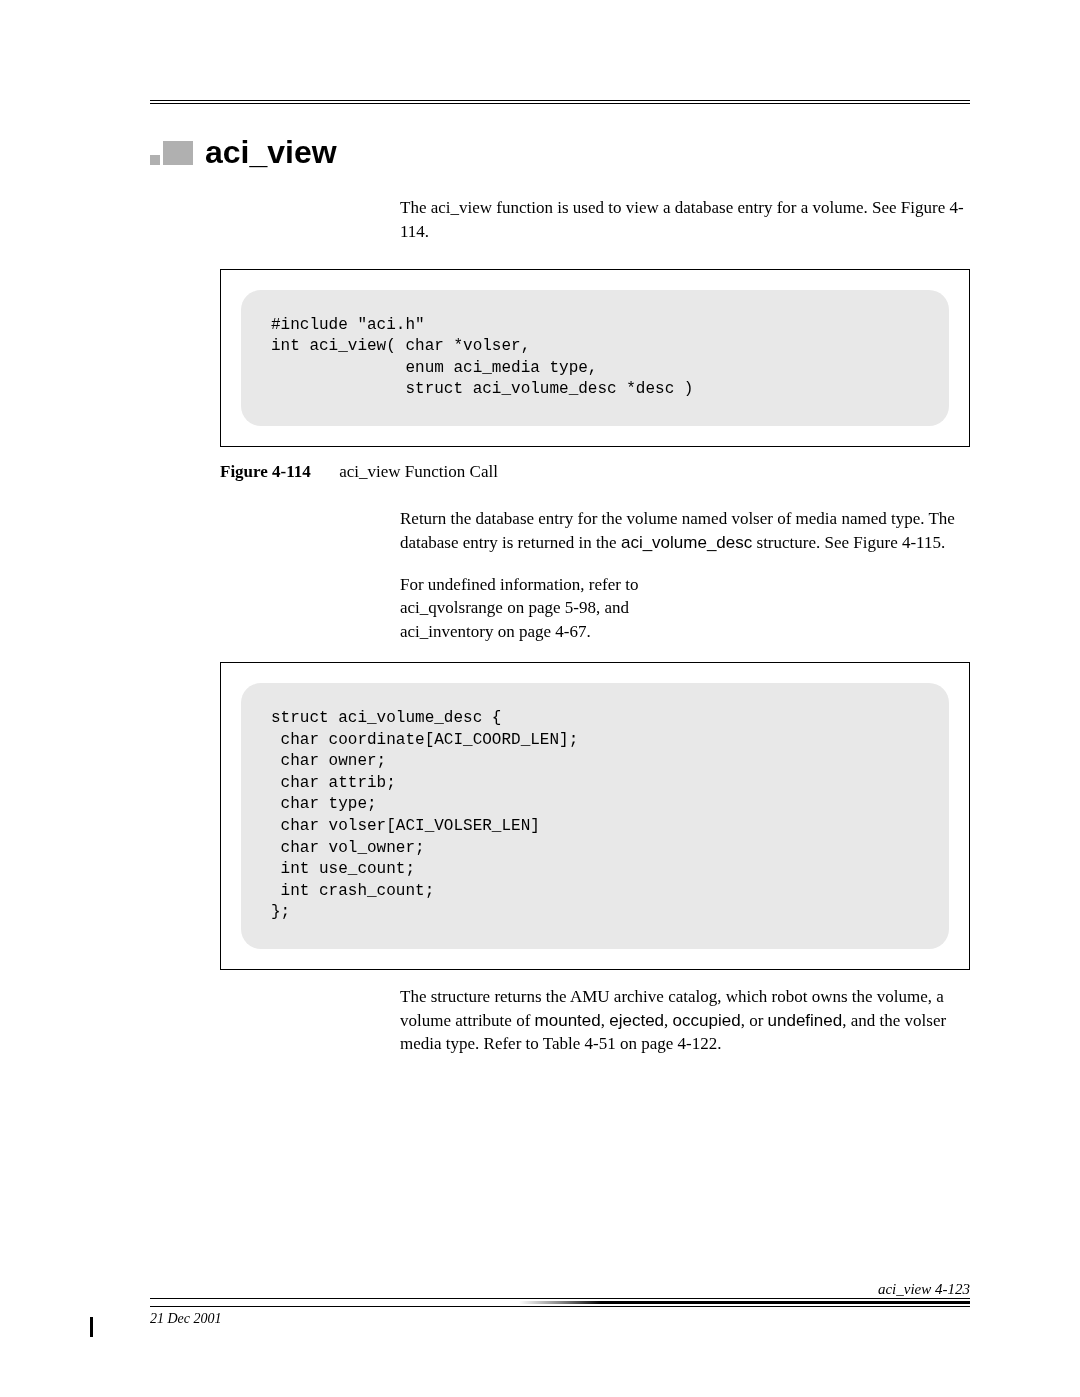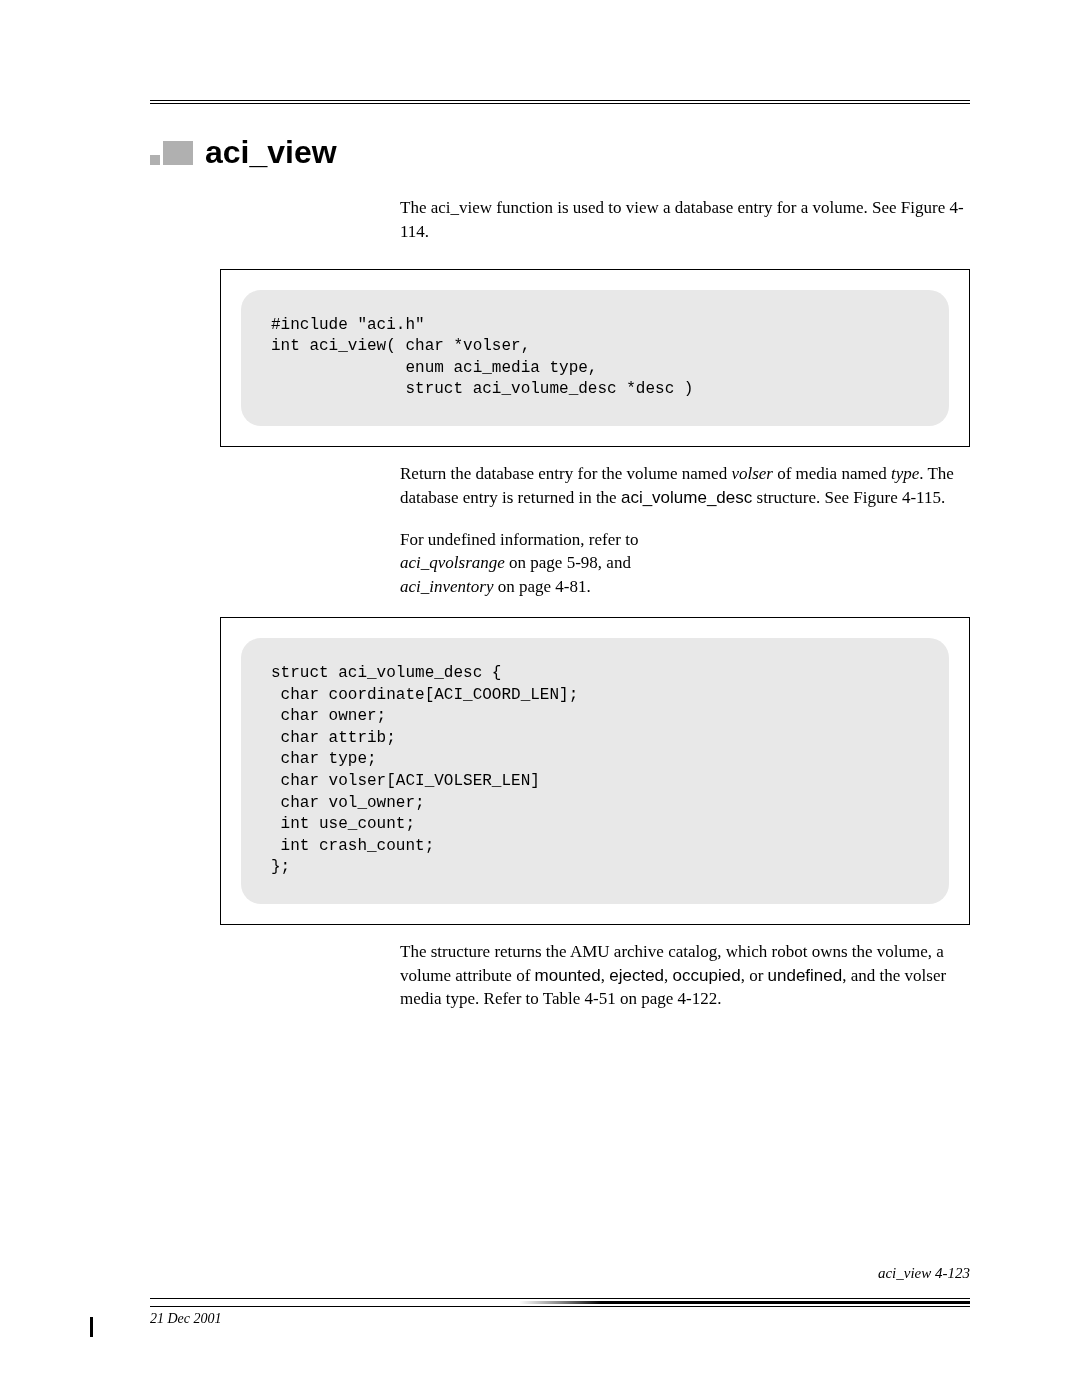--- a/index.html
+++ b/index.html
@@ -75,21 +75,20 @@
       font-size: 17px;
       margin-bottom: 25px;
       margin-top: 12px;
     }
     .figure-caption .fig-label {
       font-weight: bold;
       display: inline-block;
       width: 115px;
     }
     .italic {
-      font-style: italic;
     }
     .mono-inline {
       font-family: Liberation Sans, sans-serif;
     }
     .para-group {
       margin-left: 250px;
       font-size: 17px;
       line-height: 1.4;
     }
     .para-group p {
@@ -117,21 +116,21 @@
       display: flex;
       justify-content: space-between;
       font-size: 14px;
       font-style: italic;
       margin-top: 4px;
     }
     .footer-right-above {
       text-align: right;
       font-size: 15px;
       font-style: italic;
-      margin-bottom: 16px;
+      margin-bottom: 0;
     }
     .change-bar {
       position: absolute;
       left: 90px;
       bottom: 60px;
       width: 3px;
       height: 20px;
       background: #000;
     }
   </style>
@@ -150,29 +149,33 @@
 
   <div class="body-text">The aci_view function is used to view a database entry for a volume. See Figure 4-114.</div>
 
   <div class="code-box">
     <div class="code-inner">#include "aci.h"
 int aci_view( char *volser,
               enum aci_media type,
               struct aci_volume_desc *desc )</div>
   </div>
 
+  <div class="figure-caption">
+    <span class="fig-label">Figure 4-114</span>
+    <span>aci_view Function Call</span>
+  </div>
 
   <div class="para-group">
     <p>
       <span>Return the database entry for the volume named </span><span class="italic">volser</span><span> of media named </span><span class="italic">type</span><span>. The database entry is returned in the </span><span class="mono-inline">aci_volume_desc</span><span> structure. See Figure 4-115.</span>
     </p>
     <p>
       <span>For undefined information, refer to </span><br>
       <span class="italic">aci_qvolsrange</span><span>  on page 5-98, and </span><br>
-      <span class="italic">aci_inventory</span><span>  on page 4-81.</span>
+      <span class="italic">aci_inventory</span><span>  on page 4-67.</span>
     </p>
   </div>
 
   <div class="code-box">
     <div class="code-inner">struct aci_volume_desc {
  char coordinate[ACI_COORD_LEN];
  char owner;
  char attrib;
  char type;
  char volser[ACI_VOLSER_LEN]

